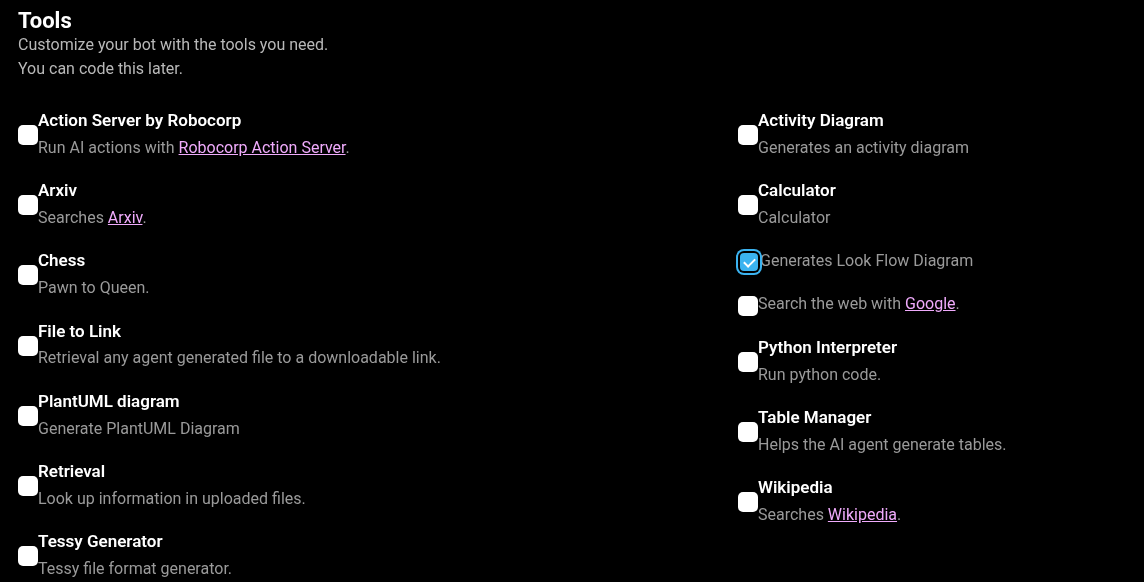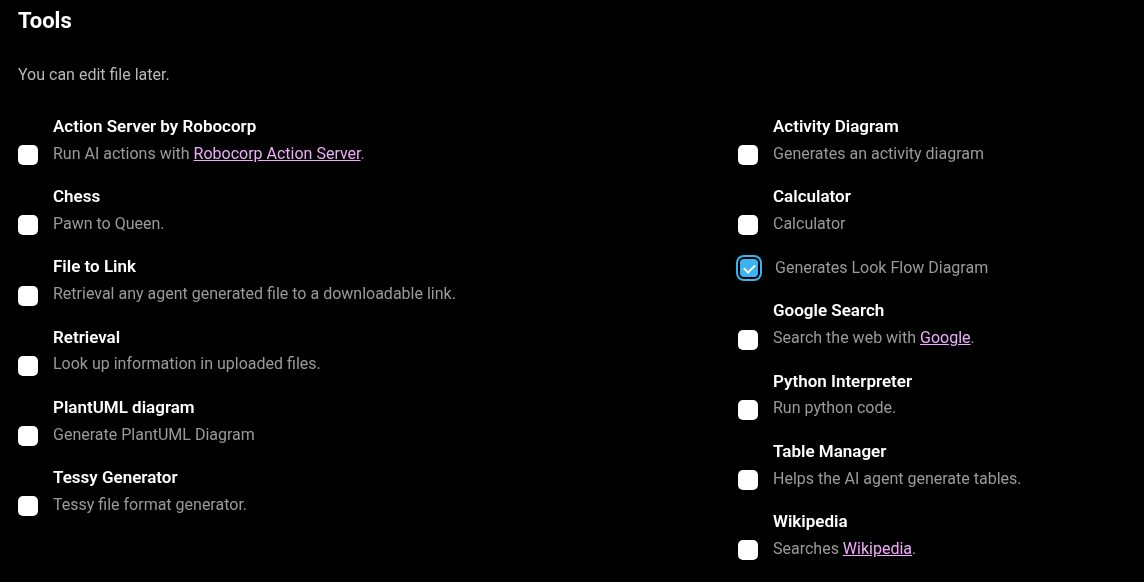--- a/index.html
+++ b/index.html
@@ -19,21 +19,20 @@
     .container {
       padding: 8px 18px;
     }
     .header {
       margin-bottom: 28px;
     }
     h2.title {
       font-size: 22px;
       font-weight: 700;
       color: #ffffff;
-      margin-bottom: 6px;
     }
     .subtitle {
       font-size: 16px;
       color: #b8b8b8;
       line-height: 1.5;
     }
     .columns {
       display: flex;
       gap: 40px;
     }
@@ -43,22 +42,21 @@
       gap: 20px;
     }
     .col-left {
       width: 680px;
     }
     .col-right {
       width: 370px;
     }
     .tool-item {
       display: flex;
-      align-items: flex-end;
-      gap: 15px;
+      align-items: center;
     }
     .checkbox {
       width: 20px;
       height: 20px;
       border-radius: 5px;
       background: #ffffff;
       flex-shrink: 0;
       margin-top: 2px;
       cursor: pointer;
       display: flex;
@@ -105,65 +103,72 @@
       cursor: pointer;
     }
   </style>
 </head>
 <body>
 
 <div class="container">
   <div class="header">
     <h2 class="title">Tools</h2>
     <div class="subtitle">
-      <br>
-      <span>You can edit file later.</span>
+      <span>Customize your bot with the tools you need.</span><br>
+      <span>You can code this later.</span>
     </div>
   </div>
 
   <div class="columns">
     <div class="col col-left" id="col-left">
         <div class="tool-item">
           <div class="checkbox"></div>
           <div class="tool-text">
             <div class="tool-title">Action Server by Robocorp</div>
             <div class="tool-desc"><span>Run AI actions with </span><a class="link">Robocorp Action Server</a><span>.</span></div>
           </div>
         </div>
         <div class="tool-item">
           <div class="checkbox"></div>
           <div class="tool-text">
+            <div class="tool-title">Arxiv</div>
+            <div class="tool-desc"><span>Searches </span><a class="link">Arxiv</a><span>.</span></div>
+          </div>
+        </div>
+        <div class="tool-item">
+          <div class="checkbox"></div>
+          <div class="tool-text">
             <div class="tool-title">Chess</div>
             <div class="tool-desc"><span>Pawn to Queen.</span></div>
           </div>
         </div>
         <div class="tool-item">
           <div class="checkbox"></div>
           <div class="tool-text">
             <div class="tool-title">File to Link</div>
             <div class="tool-desc"><span>Retrieval any agent generated file to a downloadable link.</span></div>
           </div>
         </div>
         <div class="tool-item">
           <div class="checkbox"></div>
           <div class="tool-text">
+            <div class="tool-title">PlantUML diagram</div>
+            <div class="tool-desc"><span>Generate PlantUML Diagram</span></div>
+          </div>
+        </div>
+        <div class="tool-item">
+          <div class="checkbox"></div>
+          <div class="tool-text">
             <div class="tool-title">Retrieval</div>
             <div class="tool-desc"><span>Look up information in uploaded files.</span></div>
           </div>
         </div>
         <div class="tool-item">
           <div class="checkbox"></div>
           <div class="tool-text">
-            <div class="tool-title">PlantUML diagram</div>
-            <div class="tool-desc"><span>Generate PlantUML Diagram</span></div>
-          </div>
-        </div>
-        <div class="tool-item">
-          <div class="checkbox"></div>
-          <div class="tool-text">
             <div class="tool-title">Tessy Generator</div>
             <div class="tool-desc"><span>Tessy file format generator.</span></div>
           </div>
         </div>
       </div>
     <div class="col col-right" id="col-right">
         <div class="tool-item">
           <div class="checkbox"></div>
           <div class="tool-text">
             <div class="tool-title">Activity Diagram</div>
@@ -179,21 +184,20 @@
         </div>
         <div class="tool-item">
           <div class="checkbox checked"></div>
           <div class="tool-text">
             <div class="tool-desc"><span>Generates Look Flow Diagram</span></div>
           </div>
         </div>
         <div class="tool-item">
           <div class="checkbox"></div>
           <div class="tool-text">
-            <div class="tool-title">Google Search</div>
             <div class="tool-desc"><span>Search the web with </span><a class="link">Google</a><span>.</span></div>
           </div>
         </div>
         <div class="tool-item">
           <div class="checkbox"></div>
           <div class="tool-text">
             <div class="tool-title">Python Interpreter</div>
             <div class="tool-desc"><span>Run python code.</span></div>
           </div>
         </div>

